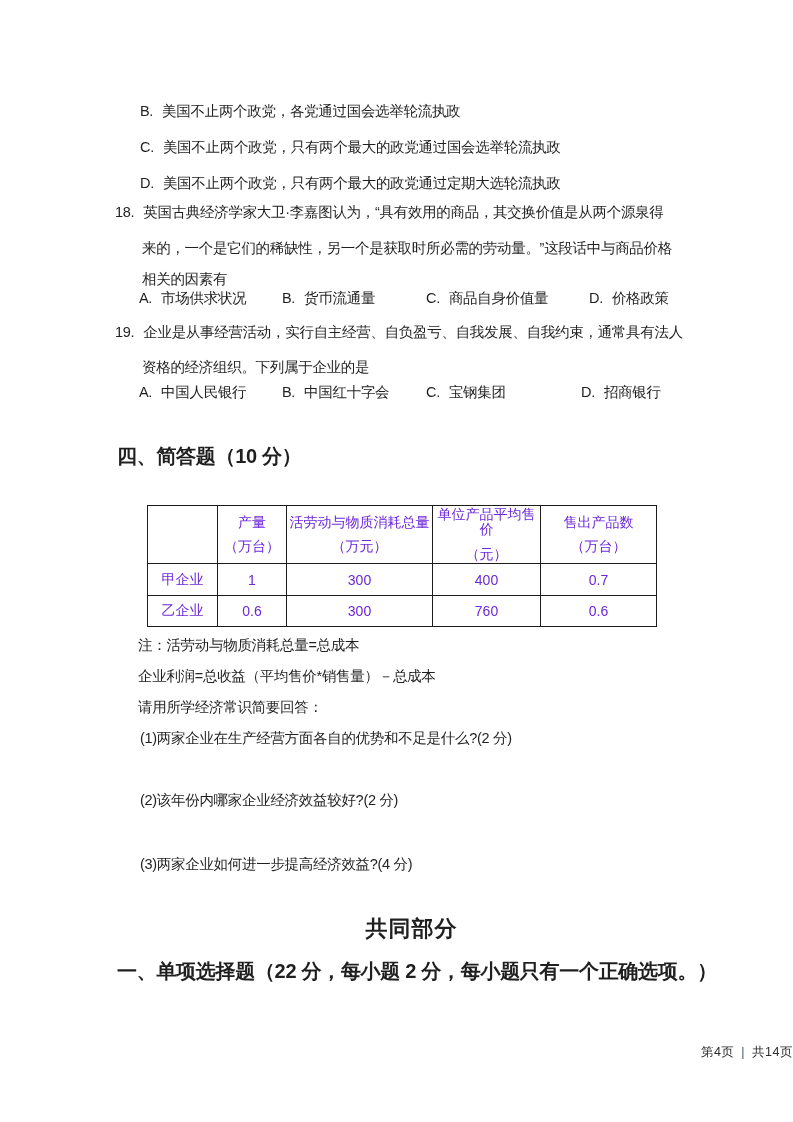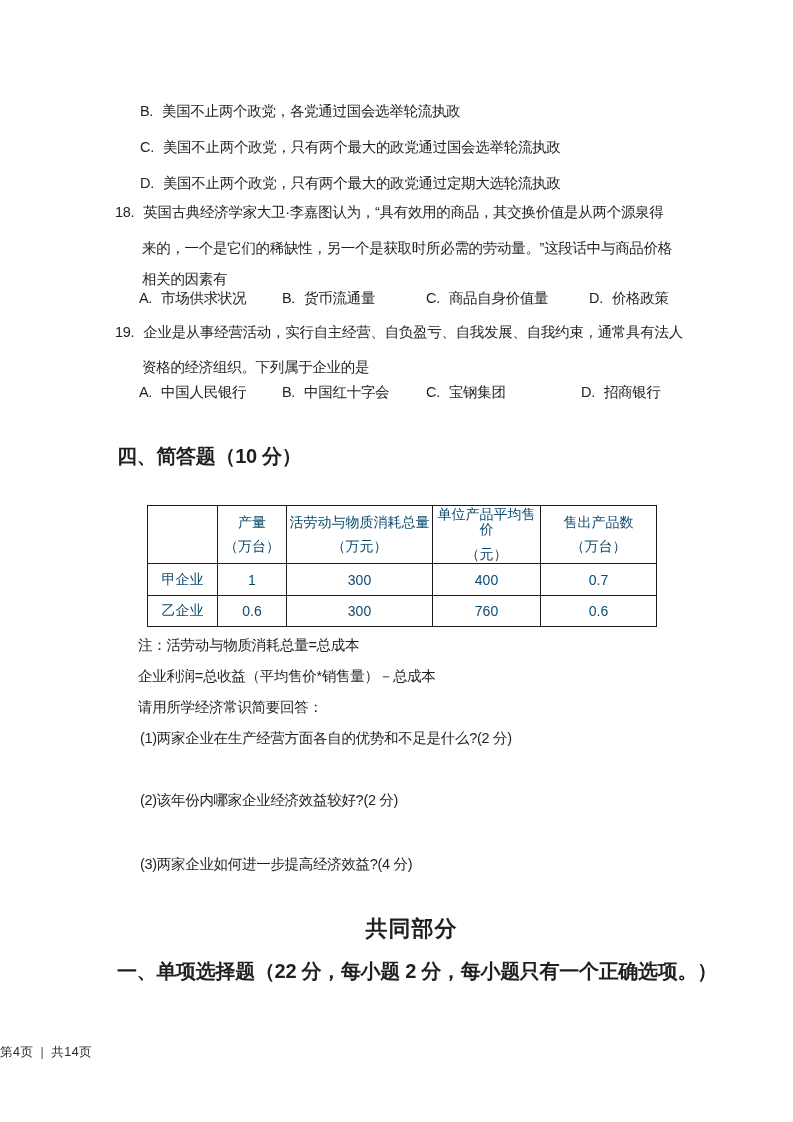--- a/index.html
+++ b/index.html
@@ -27,38 +27,38 @@
     text-align:center;
     font-size:22px;font-weight:bold;
     letter-spacing:1px;
     transform:translateX(15px);
   }
   table.data{
     position:absolute;left:147px;top:505px;
     border-collapse:collapse;
     table-layout:fixed;
     font-size:14px;
-    color:#0c4a6e;
+    color:#6d28d9;
   }
   table.data td,table.data th{
     border:1.4px solid #1c1c1c;
     text-align:center;
     vertical-align:middle;
     font-weight:normal;
     padding:0;
     overflow:hidden;
   }
   table.data .hname{display:block;line-height:1.1;margin-bottom:9px;}
   table.data .hunit{display:block;line-height:1.1;}
   .hdr-row{height:58px;}
   .data-row1{height:32px;}
   .data-row2{height:31px;}
   .footer{
     position:absolute;left:0;top:1044px;width:100%;
-    text-align:left;
+    text-align:right;
     font-size:12.5px;color:#2b2b2b;
     letter-spacing:0.5px;
   }
   .footer .sep{margin:0 7px;color:#4a5564;}
 </style>
 </head>
 <body>
 
 <div class="page">
 

